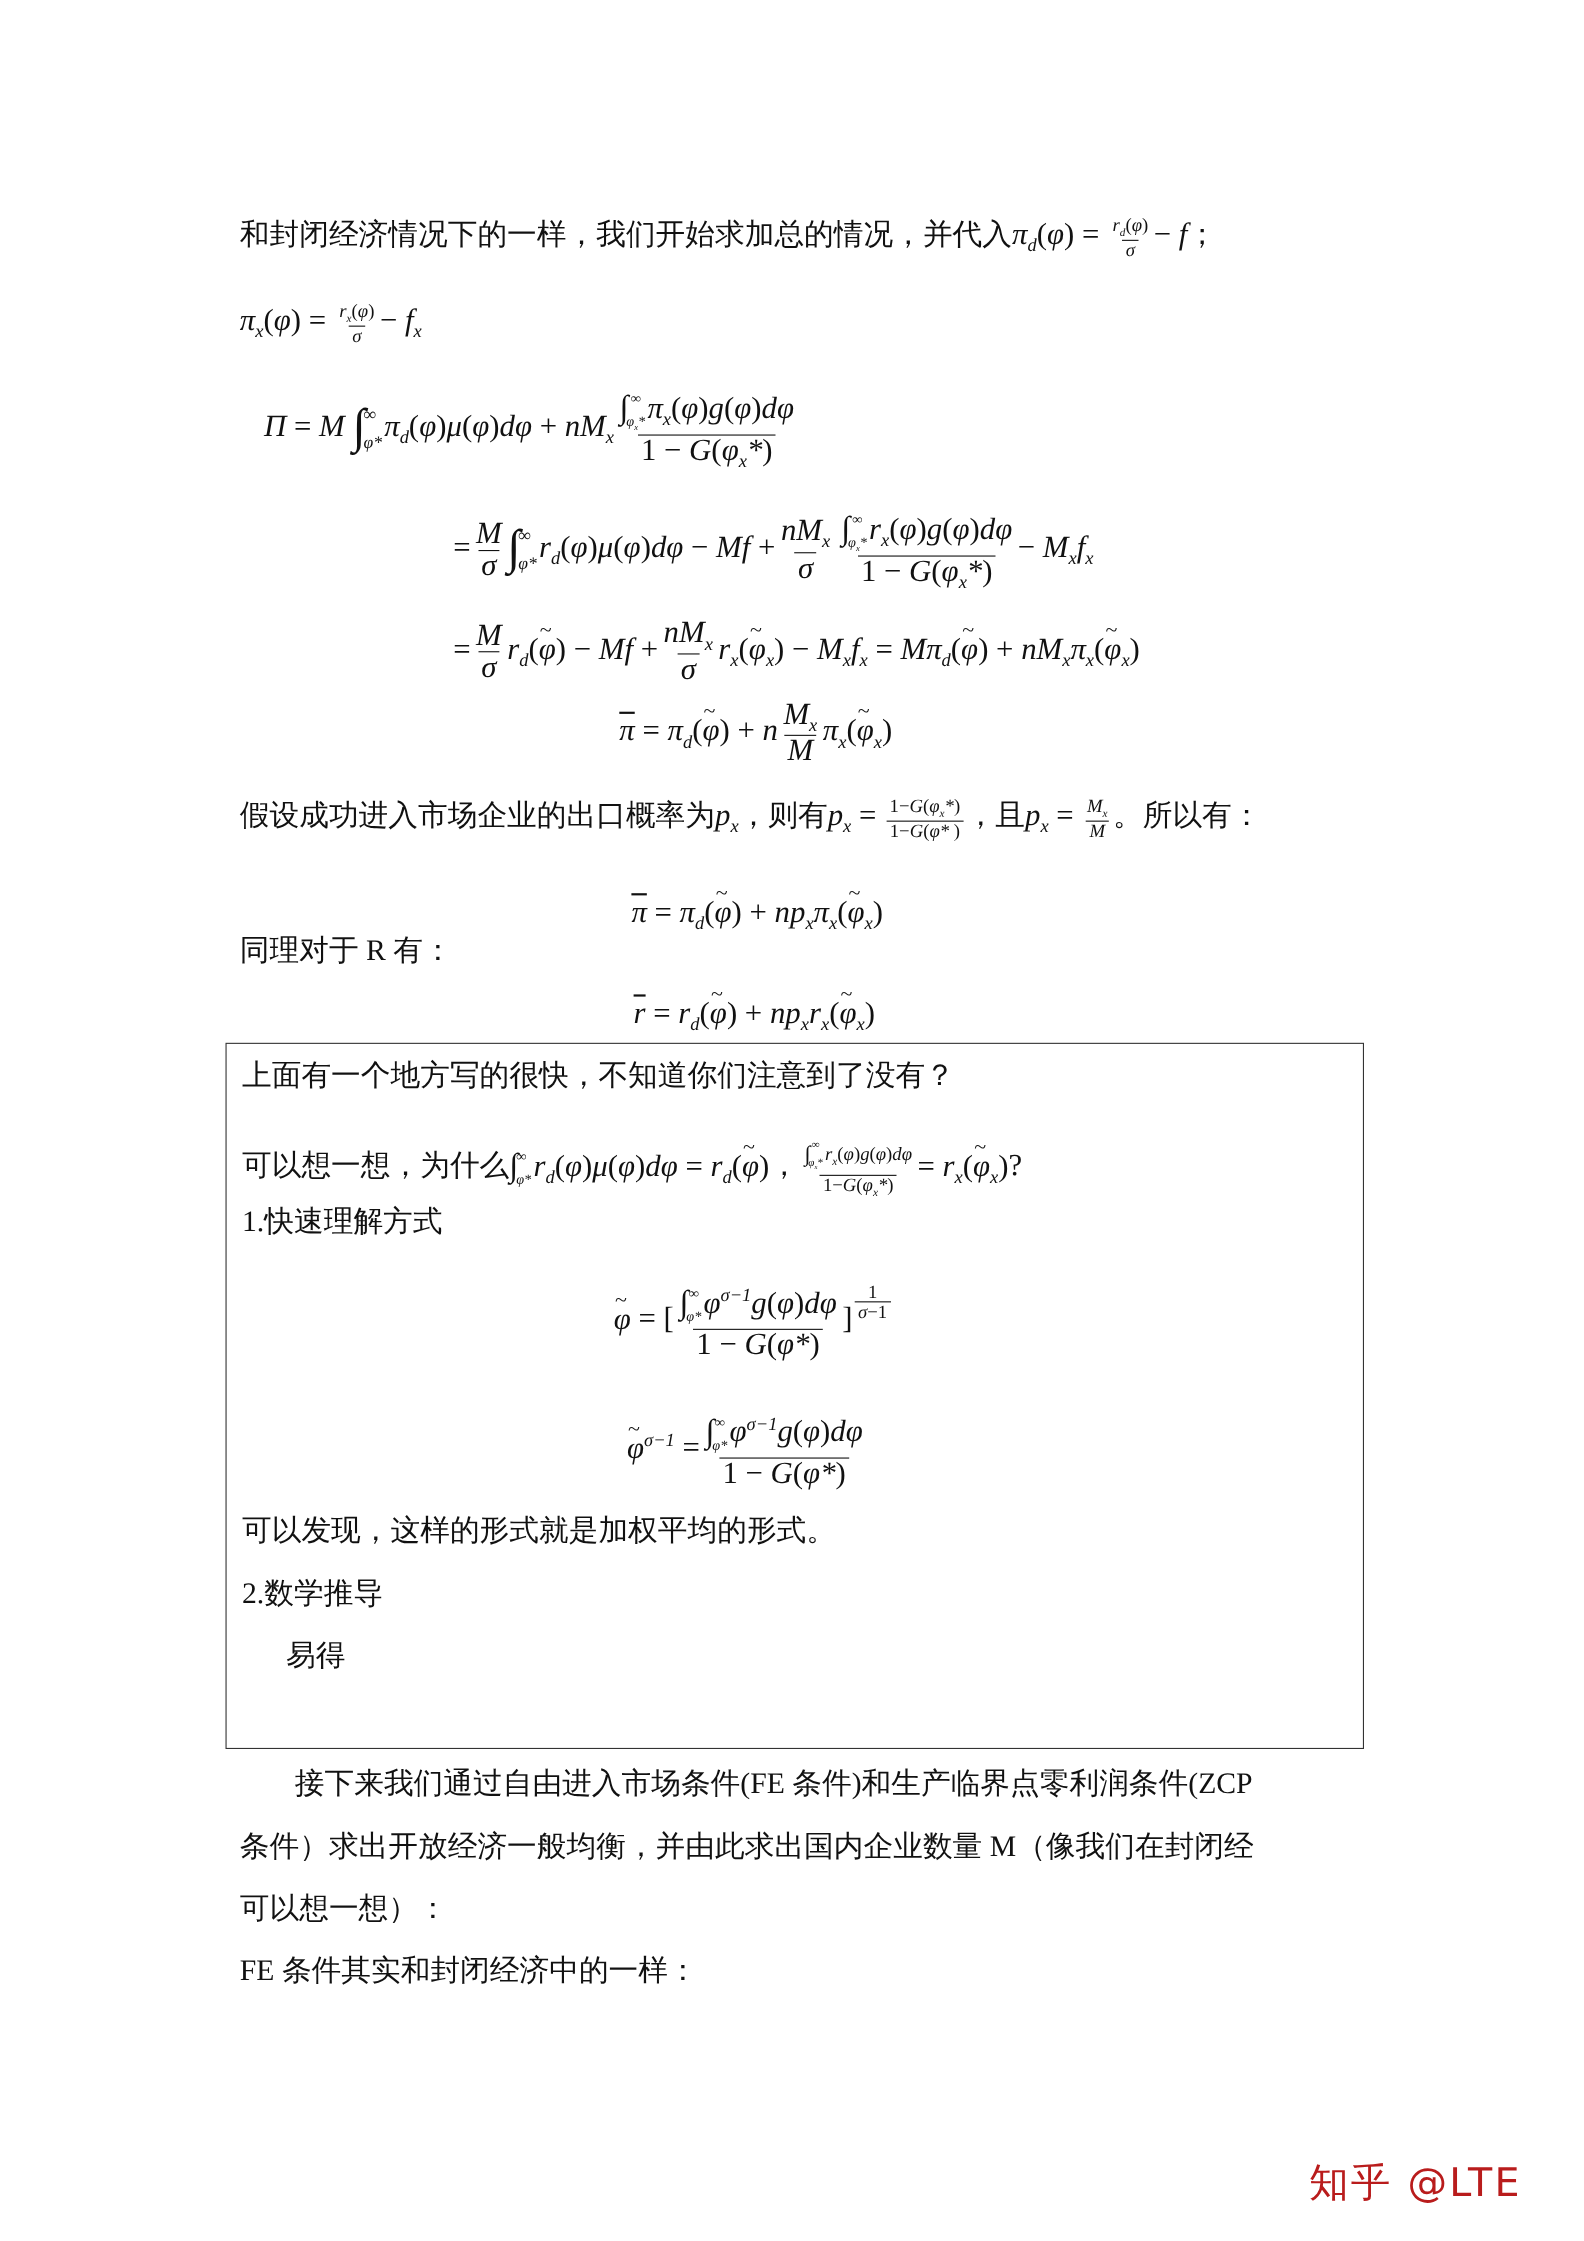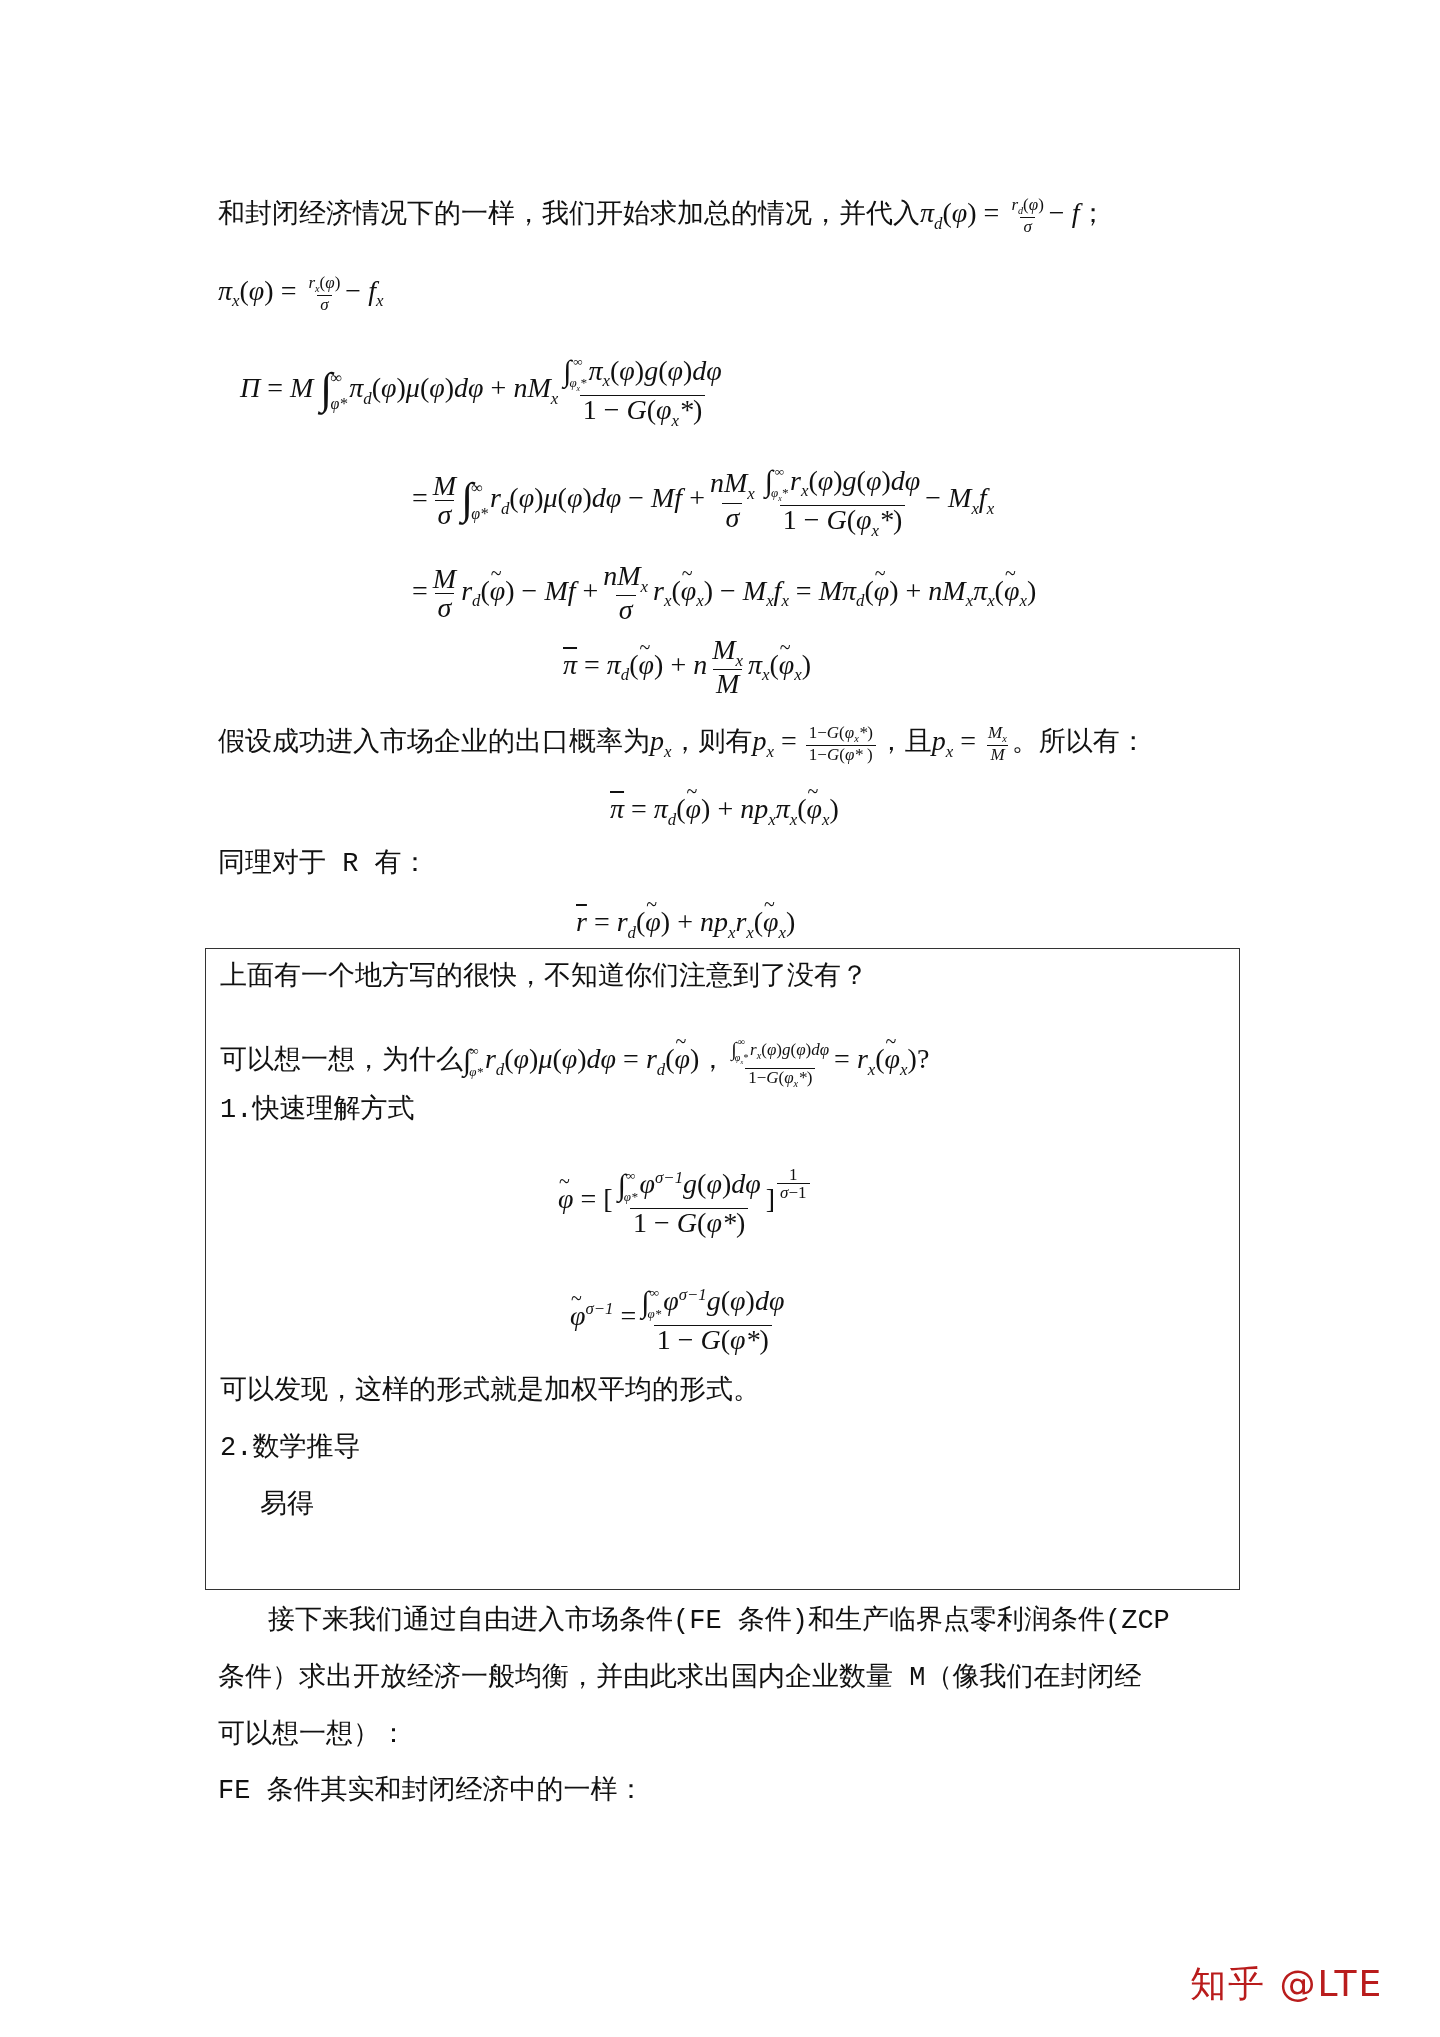--- a/index.html
+++ b/index.html
@@ -1,19 +1,19 @@
 <!DOCTYPE html>
 <html><head>
 <meta charset="utf-8">
 <style>
   html,body{margin:0;padding:0;background:#ffffff;}
   body{width:1440px;height:2037px;position:relative;overflow:hidden;
        font-family:"Liberation Serif","DejaVu Serif",serif;color:#111;}
   .ln{position:absolute;white-space:nowrap;font-size:28px;line-height:1;}
-  .cn{font-family:Liberation Mono, monospace;font-size:27px;}
+  .cn{font-family:Liberation Serif, serif;font-size:27px;}
   .m{font-family:"Liberation Serif","DejaVu Serif",serif;font-style:italic;}
   .up{font-style:normal;}
   .frac{display:inline-flex;flex-direction:column;align-items:center;vertical-align:middle;margin:0 2px;text-align:center;}
   .frac>.num{padding:0 3px;}
   .frac>.den{border-top:1.6px solid #111;padding:0 3px;}
   .frac.sm{font-size:17px;}
   .int{font-size:44px;font-style:normal;vertical-align:middle;position:relative;top:-2px;margin-right:2px;}
   .int.sm{font-size:30px;}
   .limits{display:inline-flex;flex-direction:column;vertical-align:middle;font-size:16px;line-height:1.6;margin-left:-4px;margin-right:2px;}
   sub,sup{font-size:60%;}
@@ -92,21 +92,21 @@
 <div class="ln" style="left:218px;top:724px;">
   <span class="cn">假设成功进入市场企业的出口概率为</span><span class="m">p<sub>x</sub></span><span class="cn">，则有</span><span class="m">p<sub>x</sub><span class="up"> = </span><span class="frac sm">
         <span class="num"><span class="up">1−</span>G<span class="up">(</span>φ<sub>x</sub>*<span class="up">)</span></span>
         <span class="den"><span class="up">1−</span>G<span class="up">(</span>φ*<span class="up"> )</span></span>
       </span></span><span class="cn">，且</span><span class="m">p<sub>x</sub><span class="up"> = </span><span class="frac sm">
         <span class="num">M<sub>x</sub></span>
         <span class="den">M</span>
       </span></span><span class="cn">。所以有：</span>
 </div>
 
-<div class="ln m" style="left:574px;top:795px;margin-left:36px;">
+<div class="ln m" style="left:574px;top:816px;">
   <span class="bar">π</span> <span class="up">=</span> π<sub>d</sub><span class="up">(</span><span class="tilde">φ</span><span class="up">)</span> <span class="up">+</span> np<sub>x</sub>π<sub>x</sub><span class="up">(</span><span class="tilde">φ</span><sub>x</sub><span class="up">)</span>
 </div>
 
 <div class="ln cn" style="left:218px;top:851px;">同理对于 R 有：</div>
 
 <div class="ln m" style="left:576px;top:908px;">
   <span class="bar">r</span> <span class="up">=</span> r<sub>d</sub><span class="up">(</span><span class="tilde">φ</span><span class="up">)</span> <span class="up">+</span> np<sub>x</sub>r<sub>x</sub><span class="up">(</span><span class="tilde">φ</span><sub>x</sub><span class="up">)</span>
 </div>
 
 <div class="box"></div>

